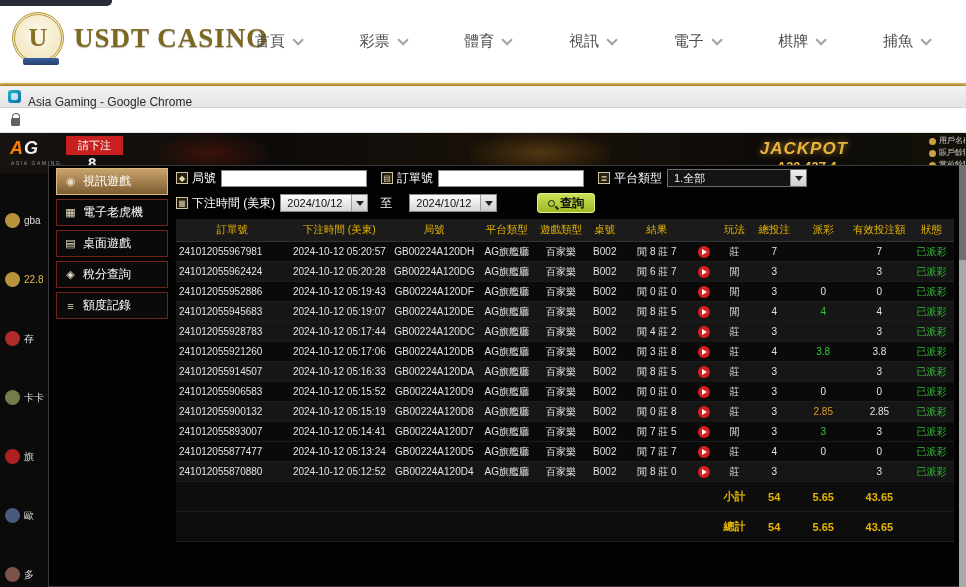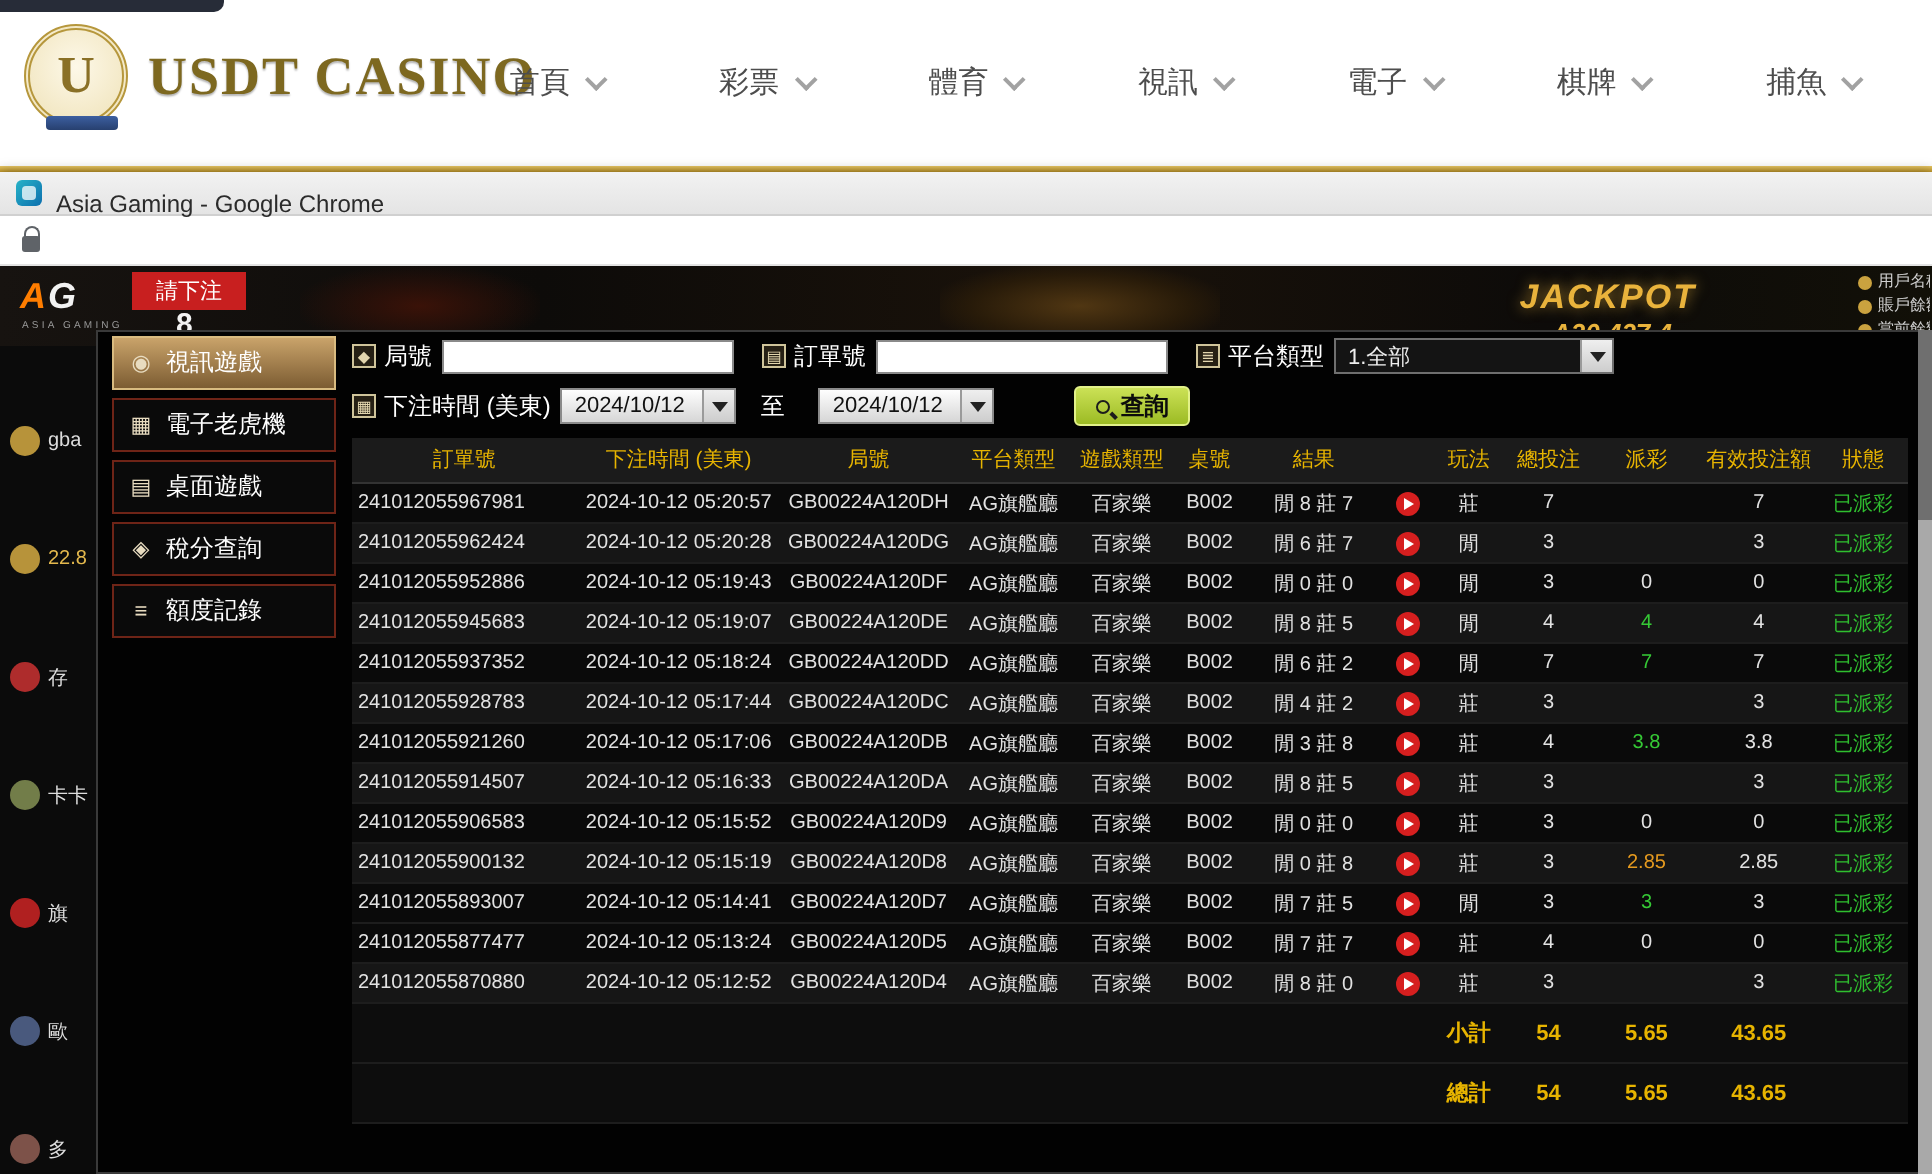--- a/index.html
+++ b/index.html
@@ -392,35 +392,20 @@
                     <td>百家樂</td>
                     <td>B002</td>
                     <td>閒 8 莊 5</td>
                     <td><span class="play-btn"></span></td>
                     <td>閒</td>
                     <td>4</td>
                     <td class="green">4</td>
                     <td>4</td>
                     <td class="status-paid">已派彩</td>
                   </tr>
-                  <tr class="odd">
-                    <td class="l">241012055937352</td>
-                    <td>2024-10-12 05:18:24</td>
-                    <td>GB00224A120DD</td>
-                    <td>AG旗艦廳</td>
-                    <td>百家樂</td>
-                    <td>B002</td>
-                    <td>閒 6 莊 2</td>
-                    <td><span class="play-btn"></span></td>
-                    <td>閒</td>
-                    <td>7</td>
-                    <td class="green">7</td>
-                    <td>7</td>
-                    <td class="status-paid">已派彩</td>
-                  </tr>
                   <tr class="even">
                     <td class="l">241012055928783</td>
                     <td>2024-10-12 05:17:44</td>
                     <td>GB00224A120DC</td>
                     <td>AG旗艦廳</td>
                     <td>百家樂</td>
                     <td>B002</td>
                     <td>閒 4 莊 2</td>
                     <td><span class="play-btn"></span></td>
                     <td>莊</td>

